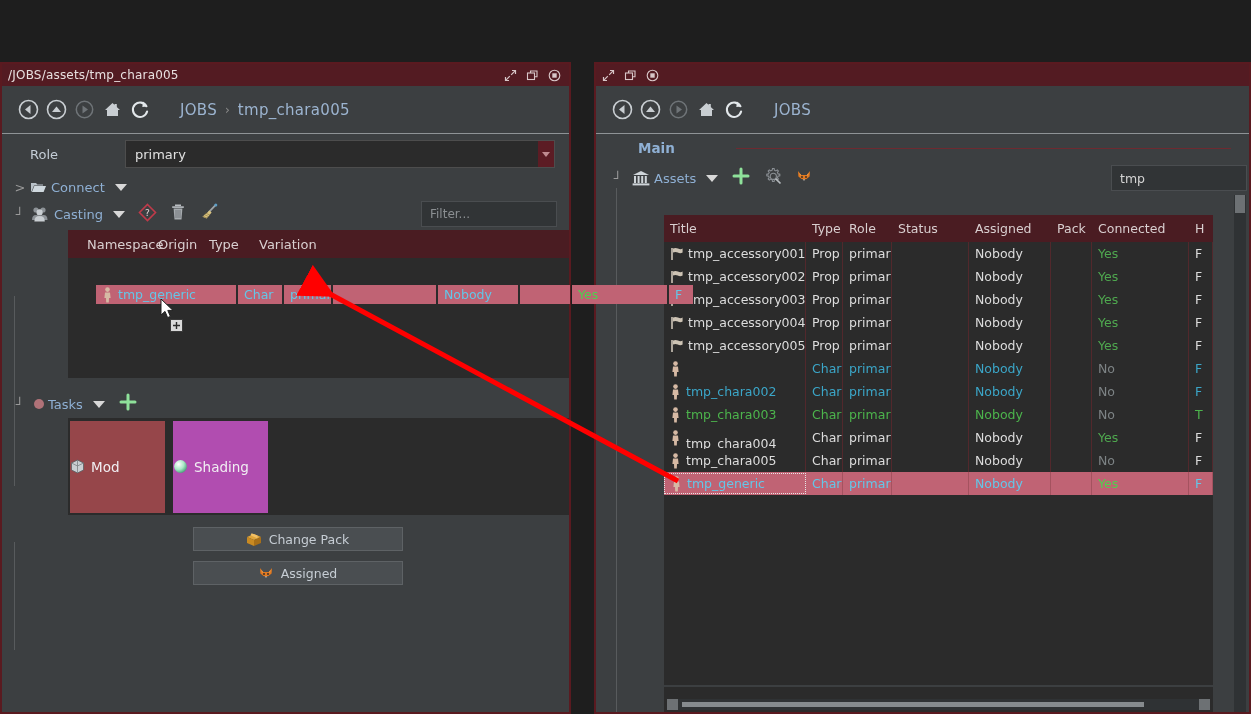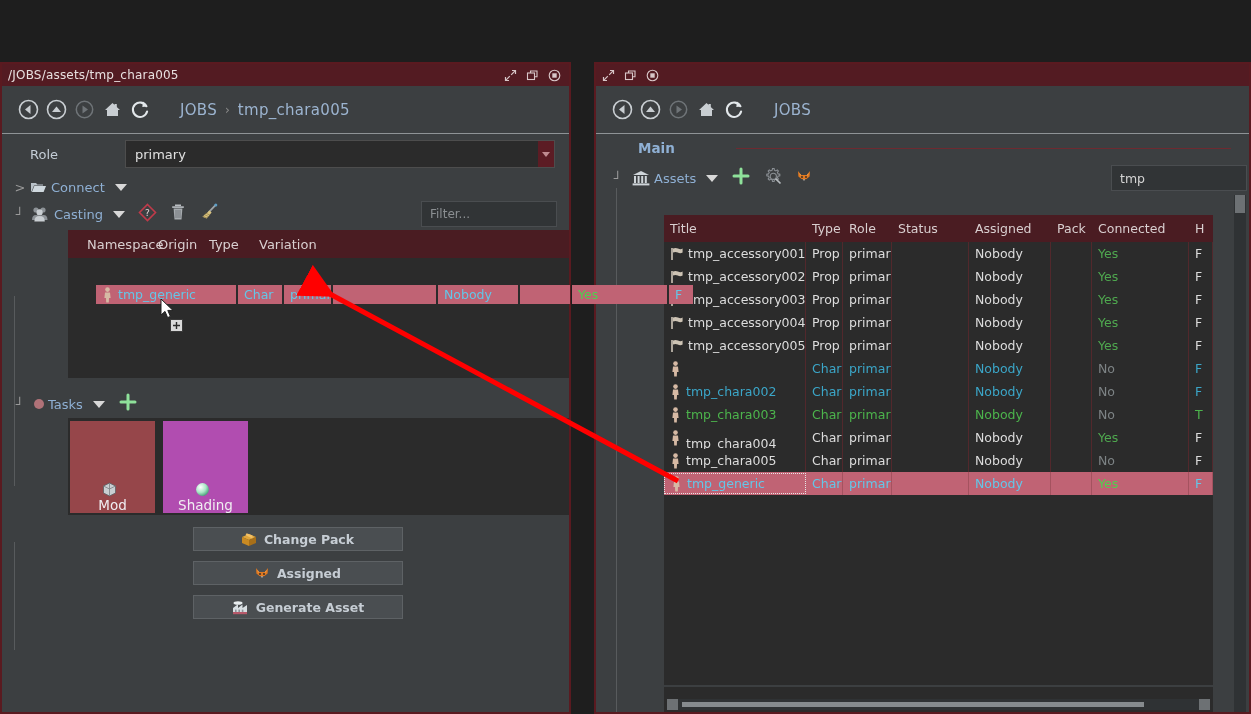--- a/index.html
+++ b/index.html
@@ -121,25 +121,24 @@
   .drag-cell {
     background: #c06374; margin-right: 2px;
     display: flex; align-items: center; padding: 0 6px;
     box-sizing: border-box; color: #63c6e8;
   }
   .drag-cell.green { color: #4fd14f; }
 
   
   .tasks-area { background: #2b2b2b; margin-left: 66px; height: 97px; display: flex; align-items: center; padding-left: 2px;}
   .task-card {
-    width: 85px; height: 92px; margin-right: 8px;
-    display: flex; align-items: center; justify-content: flex-end;
+    width: 95px; height: 92px; margin-right: 8px;
+    display: flex; align-items: center; justify-content: flex-start;
     color: #f0eef2; font-size: 13.5px;
     box-sizing: border-box;
-    flex-direction: column;
   }
   .task-card .tico { margin-right: 6px; display:flex; }
   .dot-small { width: 10px; height: 10px; border-radius: 50%; background: #b07278; }
 
   
   .btnbar { margin-top: 12px; display: flex; flex-direction: column; align-items: center; }
   .bigbtn {
     width: 210px; height: 24px; margin-bottom: 10px;
     background: #4a4e51; border: 1px solid #5e6265;
     color: #c6cdd4; font-size: 12.5px;
@@ -399,21 +398,21 @@
                   <stop offset="100%" stop-color="#3f9c72"></stop>
                 </radialGradient>
               </defs>
               <circle cx="7.5" cy="7.5" r="6.4" fill="url(#sg)"></circle>
             </svg>
           </span>
           <span>Shading</span>
         </div>
       </div>
 
-    <div class="btnbar" style="margin-left:24px;font-weight:bold;">
+    <div class="btnbar" style="margin-left:24px;">
       <div class="bigbtn">
         <span class="bico">
           <svg width="16" height="15" viewBox="0 0 16 15">
               <path d="M1 5 L8 2 L15 5 L8 8 Z" fill="#e0a53a"></path>
               <path d="M1 5 L1 11 L8 14 L8 8 Z" fill="#c98a22"></path>
               <path d="M15 5 L15 11 L8 14 L8 8 Z" fill="#a86f18"></path>
               <path d="M4.5 3.3 L11.5 6.4 L11.5 3.6 L5.6 1.3 Z" fill="#f2c066"></path>
             </svg>
         </span>
         <span>Change Pack</span>
@@ -423,33 +422,20 @@
           <svg width="16" height="15" viewBox="0 0 16 15">
               <path d="M2 2 L5 6 L11 6 L14 2 L13.6 7.5 Q8 13.5 2.4 7.5 Z" fill="#e07820"></path>
               <path d="M3.2 3.4 L5.3 6.3 L4 6.6 Z" fill="#f2a24c"></path>
               <path d="M12.8 3.4 L10.7 6.3 L12 6.6 Z" fill="#f2a24c"></path>
               <circle cx="6" cy="8" r="0.9" fill="#2b2b2b"></circle>
               <circle cx="10" cy="8" r="0.9" fill="#2b2b2b"></circle>
               <path d="M8 10 L7 11.2 L9 11.2 Z" fill="#f7f2e8"></path>
             </svg>
         </span>
         <span>Assigned</span>
-      </div>
-      <div class="bigbtn">
-        <span class="bico">
-          <svg width="18" height="15" viewBox="0 0 18 15">
-              <ellipse cx="7" cy="3" rx="4.5" ry="1.8" fill="#e9eef0"></ellipse>
-              <path d="M2 8 L7 4.2 L7 8 L11.5 4.5 L11.5 8 L16 5 L16 12.5 L2 12.5 Z" fill="#d8dfe3"></path>
-              <rect x="2" y="12" width="14" height="2.2" fill="#b6596a"></rect>
-              <rect x="4" y="9.6" width="1.6" height="2.4" fill="#8b9399"></rect>
-              <rect x="7.4" y="9.6" width="1.6" height="2.4" fill="#8b9399"></rect>
-              <rect x="10.8" y="9.6" width="1.6" height="2.4" fill="#8b9399"></rect>
-            </svg>
-        </span>
-        <span>Generate Asset</span>
       </div>
     </div>
 
     <div class="tree-stem" style="left:12px; top:232px; height:190px;"></div>
     <div class="tree-stem" style="left:12px; top:478px; height:108px;"></div>
   </div>
 
   <div class="panel" id="rightPanel" style="left:594px; top:62px; width:657px; height:652px;">
 
     <div class="panel-title">

